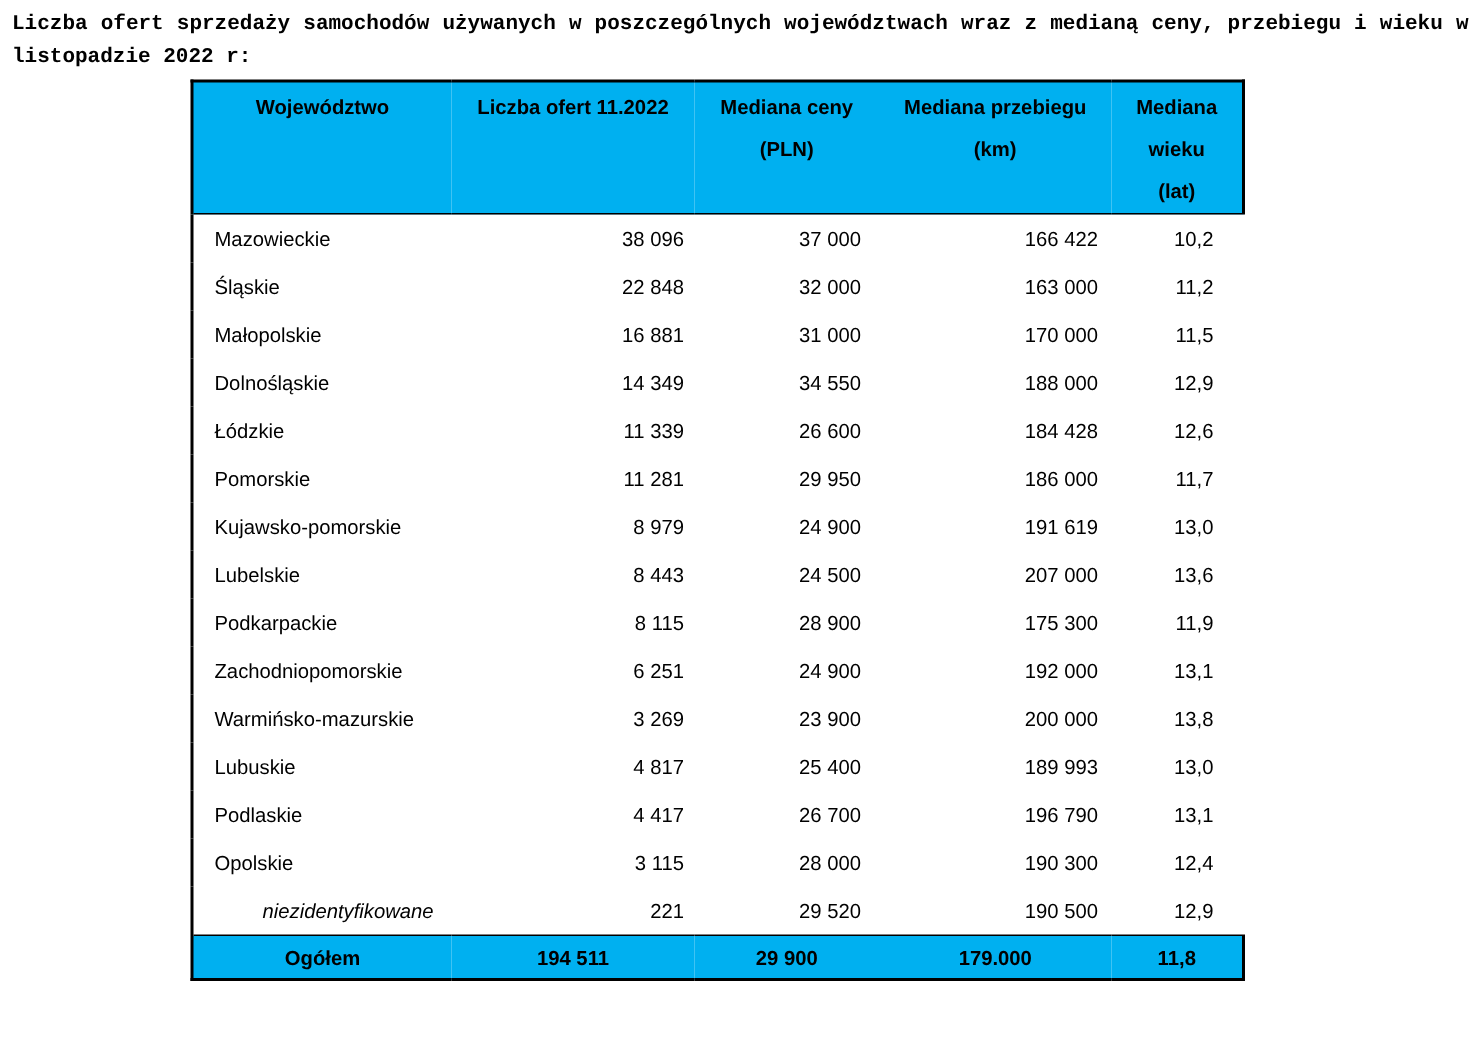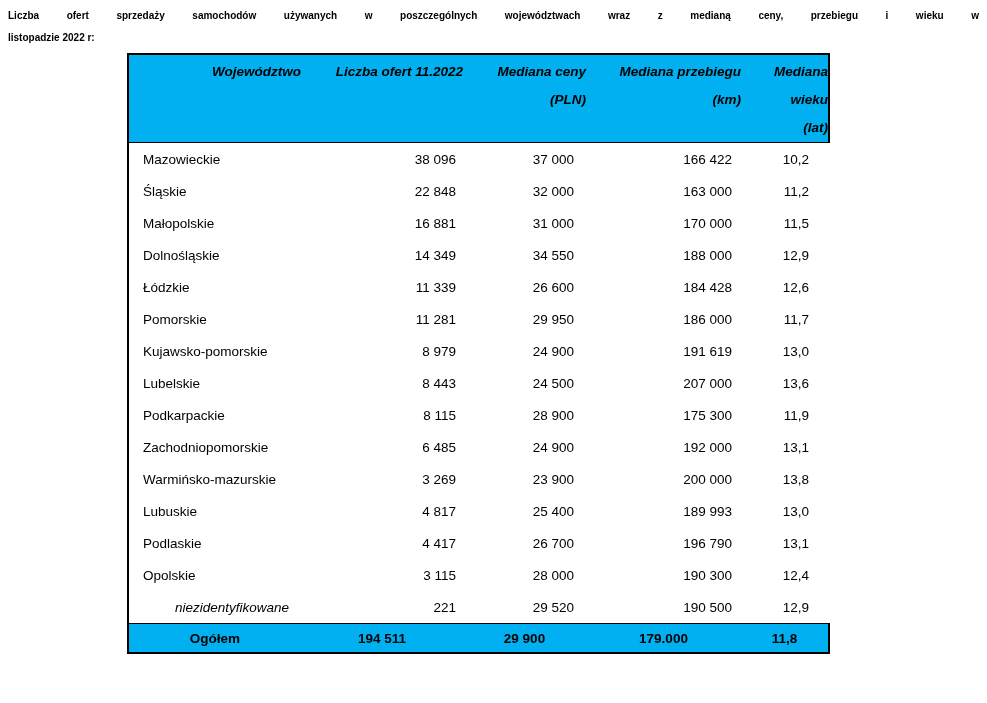--- a/index.html
+++ b/index.html
@@ -14,50 +14,50 @@
     font-family: "Liberation Sans", sans-serif;
     color: #000000;
     overflow: hidden;
   }
   .title {
     position: absolute;
     left: 8px;
     top: 5px;
     width: 971px;
     font-weight: bold;
-    font-size: 10px;
+    font-size: 14px;
     line-height: 22px;
+    font-family: Liberation Mono, monospace;
   }
   .title-l1 {
     text-align: justify;
     text-align-last: justify;
   }
   .title-l2 {
     text-align: left;
   }
   table.tbl {
     position: absolute;
     left: 127px;
     top: 53px;
     border-collapse: collapse;
     table-layout: fixed;
   }
   table.tbl thead th {
     background: #00B0F0;
     font-weight: bold;
     font-size: 13.5px;
-    text-align: right;
+    text-align: center;
     vertical-align: top;
     padding: 3px 0 0 0;
     line-height: 28px;
     height: 84px;
     white-space: pre-line;
     border-top: 2px solid #000;
     border-bottom: 1px solid #000;
-    font-style: italic;
   }
   table.tbl thead th:first-child { border-left: 2px solid #000; }
   table.tbl thead th:last-child  { border-right: 2px solid #000; }
 
   table.tbl tbody td {
     font-size: 13.5px;
     height: 30px;
     vertical-align: middle;
     background: #ffffff;
   }
@@ -172,21 +172,21 @@
       </tr>
       <tr>
         <td class="c0">Podkarpackie</td>
         <td class="c1">8 115</td>
         <td class="c2">28 900</td>
         <td class="c3">175 300</td>
         <td class="c4">11,9</td>
       </tr>
       <tr>
         <td class="c0">Zachodniopomorskie</td>
-        <td class="c1">6 485</td>
+        <td class="c1">6 251</td>
         <td class="c2">24 900</td>
         <td class="c3">192 000</td>
         <td class="c4">13,1</td>
       </tr>
       <tr>
         <td class="c0">Warmińsko-mazurskie</td>
         <td class="c1">3 269</td>
         <td class="c2">23 900</td>
         <td class="c3">200 000</td>
         <td class="c4">13,8</td>

